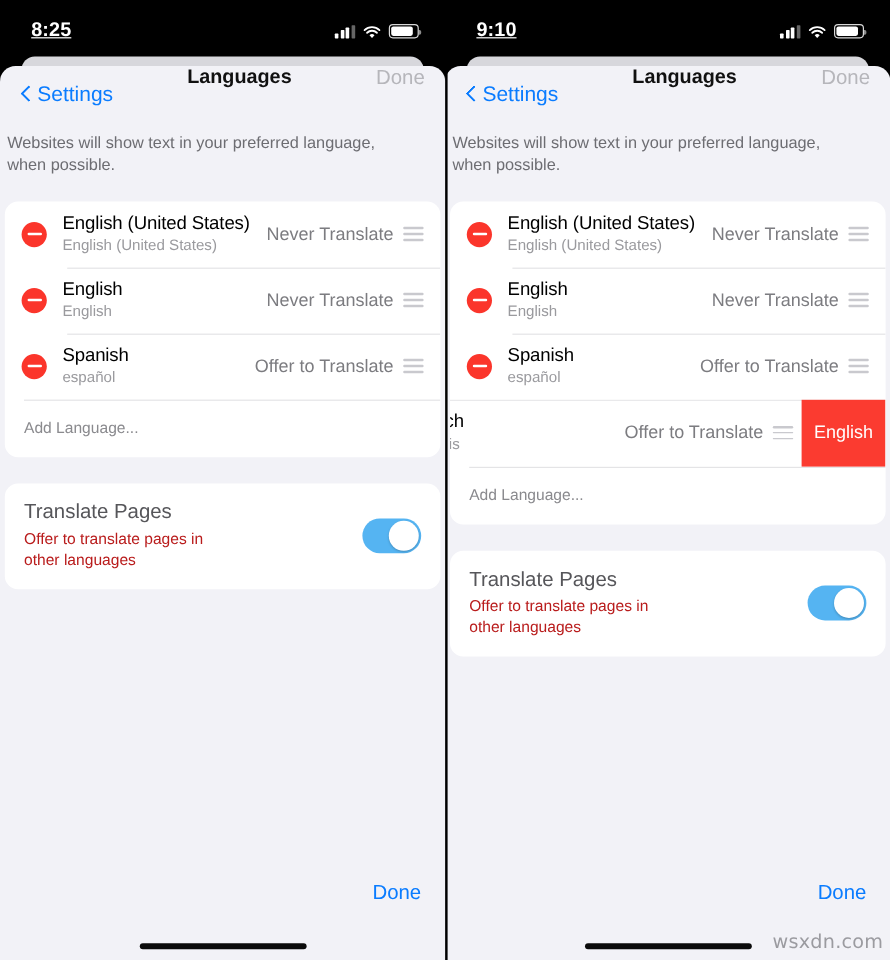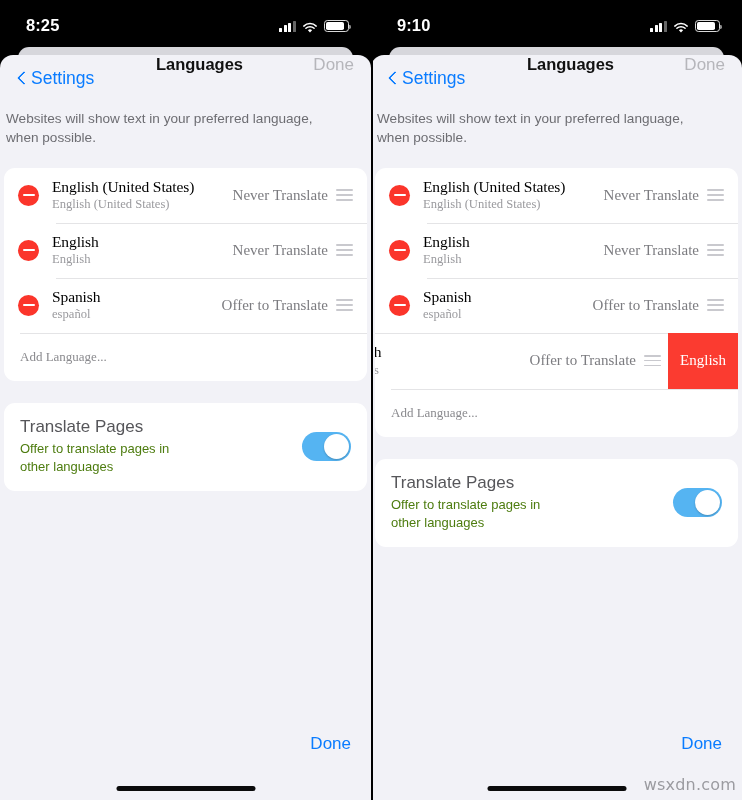--- a/index.html
+++ b/index.html
@@ -31,20 +31,21 @@
   
   .statusbar {
     position: relative;
     height: 47px;
     background: #000;
     display: flex;
     align-items: center;
     justify-content: space-between;
     padding: 0 22px 0 26px;
     color: #fff;
+    text-decoration: underline;
   }
   .status-time {
     font-size: 16.5px;
     font-weight: bold;
     letter-spacing: 0.1px;
     color: #fff;
     padding-top: 4px;
   }
   .status-right {
     display: flex;
@@ -165,21 +166,20 @@
     color: #6d6d72;
     padding: 7px 2px 0 2px;
     max-width: 338px;
   }
 
   .card {
     background: #fff;
     border-radius: 11px;
     margin-top: 20px;
     overflow: hidden;
-    font-family: Liberation Serif, serif;
   }
 
   .row {
     display: flex;
     align-items: center;
     min-height: 55px;
     padding: 9px 14px 9px 14px;
     position: relative;
   }
   .row + .row::before {
@@ -267,21 +267,21 @@
     border-radius: 11px;
     margin-top: 22px;
     display: flex;
     align-items: center;
     padding: 14px 16px 15px 16px;
   }
   .tg-texts { flex: 1 1 auto; padding-right: 12px; }
   .tg-title { font-size: 17px; color: #56565a; line-height: 1.2; }
   .tg-sub {
     font-size: 13px;
-    color: #4d7c0f;
+    color: #b91c1c;
     line-height: 1.4;
     margin-top: 3px;
     max-width: 180px;
   }
   .switch {
     width: 49px; height: 29px;
     border-radius: 15px;
     background: #55b4f2;
     position: relative;
     flex: none;

